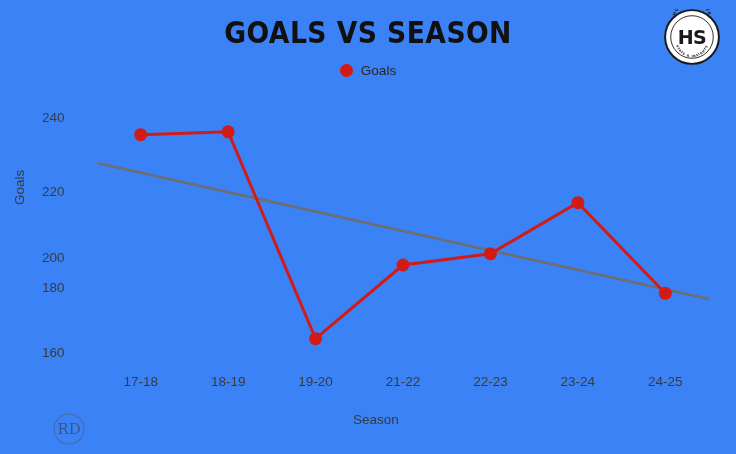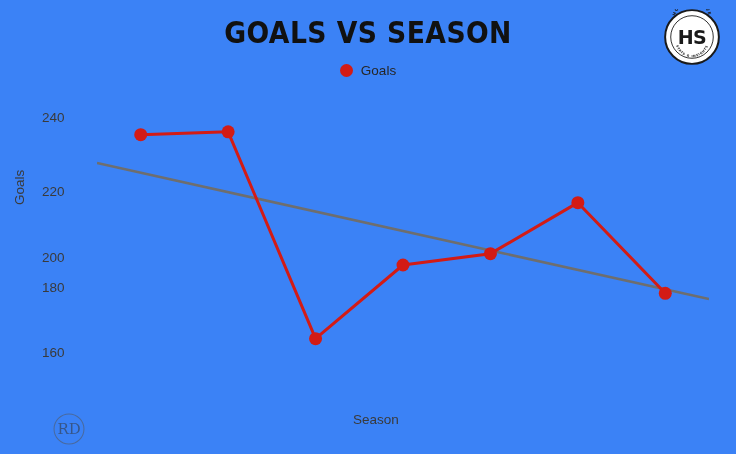--- a/index.html
+++ b/index.html
@@ -183,20 +183,29 @@
           <circle cx="131.14285714285714" cy="36.833333333333314" r="6.5" fill="#D31B15"></circle>
           <circle cx="218.57142857142858" cy="243.66666666666666" r="6.5" fill="#D31B15"></circle>
           <circle cx="306" cy="170" r="6.5" fill="#D31B15"></circle>
           <circle cx="393.42857142857144" cy="158.66666666666666" r="6.5" fill="#D31B15"></circle>
           <circle cx="480.8571428571429" cy="107.66666666666669" r="6.5" fill="#D31B15"></circle>
           <circle cx="568.2857142857143" cy="198.33333333333334" r="6.5" fill="#D31B15"></circle>
         </g>
     </svg>
   </div>
 
+  <div id="x-ticks">
+      <div class="xtick" style="left: 43.7143px;">17-18</div>
+      <div class="xtick" style="left: 131.143px;">18-19</div>
+      <div class="xtick" style="left: 218.571px;">19-20</div>
+      <div class="xtick" style="left: 306px;">21-22</div>
+      <div class="xtick" style="left: 393.429px;">22-23</div>
+      <div class="xtick" style="left: 480.857px;">23-24</div>
+      <div class="xtick" style="left: 568.286px;">24-25</div>
+    </div>
   <div id="x-axis-title">Season</div>
 
   <div id="brand-badge">
     <svg width="56" height="56" viewBox="0 0 100 100">
       <circle cx="50" cy="50" r="48" fill="#ffffff" stroke="#1a1a1a" stroke-width="3.5"></circle>
       <circle cx="50" cy="50" r="38" fill="none" stroke="#1a1a1a" stroke-width="1.6"></circle>
       <path id="badge-arc-top" d="M 50 18 m -30 0 a 30 30 0 0 1 60 0" fill="none"></path>
       <path id="badge-arc-bottom" d="M 20 56 a 30 30 0 0 0 60 0" fill="none"></path>
       <text font-family="DejaVu Sans, sans-serif" font-size="7.5" font-weight="bold" fill="#1a1a1a" letter-spacing="1.6">
         <textPath href="#badge-arc-top" startOffset="50%" text-anchor="middle" id="badge-top-tp">HOCKEY STEVE</textPath>

